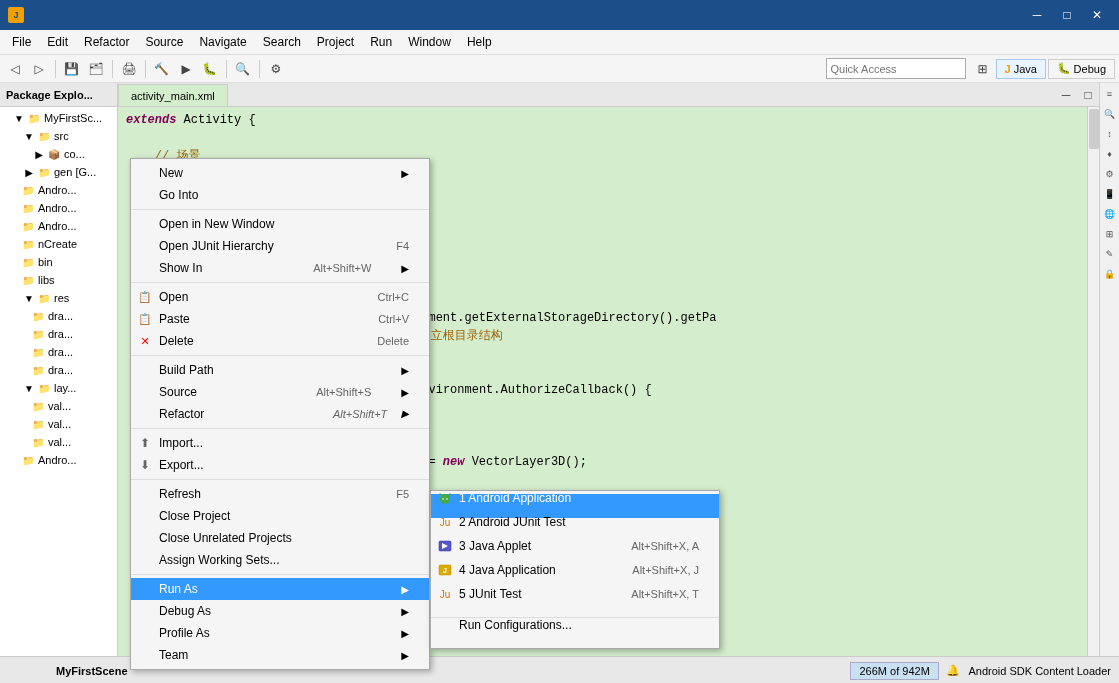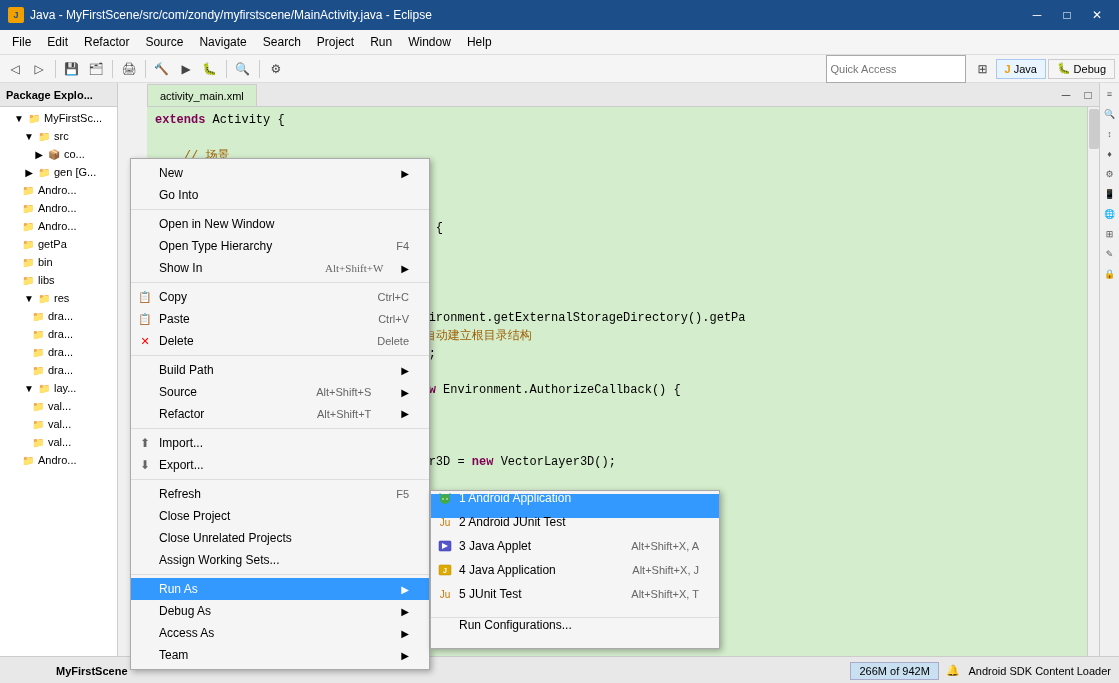--- a/index.html
+++ b/index.html
@@ -51,21 +51,21 @@
     }
     .tb-btn { width: 22px; height: 22px; border: none; background: transparent; cursor: pointer; display: flex; align-items: center; justify-content: center; font-size: 12px; color: #444; border-radius: 2px; }
     .tb-sep { width: 1px; height: 18px; background: #ccc; margin: 0 3px; }
     .quick-access-box {
       margin-left: auto;
       display: flex;
       align-items: center;
     }
     .quick-access-input {
       width: 140px;
-      height: 28px;
+      height: 21px;
       border: 1px solid #aaa;
       padding: 0 4px;
       font-size: 11px;
       background: white;
       color: #888;
     }
     .toolbar-right-btns { display: flex; align-items: center; gap: 2px; margin-left: 4px; }
     .java-btn {
       background: #e8f4ff;
       border: 1px solid #aac8ee;
@@ -129,21 +129,20 @@
     .pkg-icon { color: #5c8f00; }
 
     
     #editor-area {
       flex: 1;
       background: #d4edcc;
       display: flex;
       flex-direction: column;
       overflow: hidden;
       position: relative;
-      margin-left: 29px;
     }
     .editor-tab-bar {
       background: #e8e8e8;
       border-bottom: 1px solid #ccc;
       height: 24px;
       display: flex;
       align-items: flex-end;
     }
     .editor-tab {
       padding: 3px 12px;
@@ -160,21 +159,21 @@
       flex: 1;
       font-family: 'Courier New', monospace;
       font-size: 12px;
       padding: 4px 8px;
       overflow: hidden;
       background: #d4edcc;
       color: #000;
       line-height: 1.5;
     }
     .code-line { white-space: pre; }
-    .kw { color: #7f0055; font-weight: bold; }
+    .kw { color: #7f0055; font-weight: bold; font-style: italic; }
     .cm { color: #a16207; }
     .it { font-style: italic; }
 
     
     #right-panel {
       width: 20px;
       background: #f0f0f0;
       border-left: 1px solid #ccc;
       display: flex;
       flex-direction: column;
@@ -254,21 +253,20 @@
     .sub-icon { position: absolute; left: 6px; width: 16px; height: 16px; display: flex; align-items: center; justify-content: center; font-size: 10px; }
     .sub-shortcut { color: #666; margin-left: 20px; font-size: 11px; }
     .sub-sep { height: 1px; background: #ddd; margin: 3px 0; }
   </style>
 </head>
 <body>
 
 <div id="title-bar">
   <div class="title-left">
     <div class="title-icon">J</div>
-    <span>Java - MyFirstScene/src/com/zondy/myfirstscene/MainActivity.java - Eclipse</span>
   </div>
   <div class="win-controls">
     <button class="win-btn">─</button>
     <button class="win-btn">□</button>
     <button class="win-btn close">✕</button>
   </div>
 </div>
 
 <div id="menu-bar">
   <div class="menu-item">File</div>
@@ -350,21 +348,21 @@
       <div class="tree-item indent-2">
         <span class="tree-icon" style="color:#a0a0a0;">📁</span>
         <span>Andro...</span>
       </div>
       <div class="tree-item indent-2">
         <span class="tree-icon" style="color:#a0a0a0;">📁</span>
         <span>Andro...</span>
       </div>
       <div class="tree-item indent-2">
         <span class="tree-icon" style="color:#a0a0a0;">📁</span>
-        <span>getPa</span>
+        <span>nCreate</span>
       </div>
       <div class="tree-item indent-2">
         <span class="tree-icon" style="color:#a0a0a0;">📁</span>
         <span>bin</span>
       </div>
       <div class="tree-item indent-2">
         <span class="tree-icon" style="color:#a0a0a0;">📁</span>
         <span>libs</span>
       </div>
       <div class="tree-item indent-2">
@@ -475,34 +473,34 @@
     <span class="ctx-arrow">▶</span>
   </div>
   <div class="ctx-item">
     <span>Go Into</span>
   </div>
   <div class="ctx-sep"></div>
   <div class="ctx-item">
     <span>Open in New Window</span>
   </div>
   <div class="ctx-item">
-    <span>Open Type Hierarchy</span>
+    <span>Open JUnit Hierarchy</span>
     <span class="ctx-shortcut">F4</span>
   </div>
   <div class="ctx-item">
     <span>Show In</span>
-    <span style="display:flex; gap:8px; align-items:center;font-family:Liberation Serif, serif;">
+    <span style="display:flex; gap:20px; align-items:center;">
       <span class="ctx-shortcut">Alt+Shift+W</span>
       <span class="ctx-arrow">▶</span>
     </span>
   </div>
   <div class="ctx-sep"></div>
   <div class="ctx-item">
     <span class="ctx-icon">📋</span>
-    <span>Copy</span>
+    <span>Open</span>
     <span class="ctx-shortcut">Ctrl+C</span>
   </div>
   <div class="ctx-item">
     <span class="ctx-icon">📋</span>
     <span>Paste</span>
     <span class="ctx-shortcut">Ctrl+V</span>
   </div>
   <div class="ctx-item">
     <span class="ctx-icon" style="color:red;">✕</span>
     <span>Delete</span>
@@ -515,21 +513,21 @@
   </div>
   <div class="ctx-item">
     <span>Source</span>
     <span style="display:flex; gap:20px; align-items:center;">
       <span class="ctx-shortcut">Alt+Shift+S</span>
       <span class="ctx-arrow">▶</span>
     </span>
   </div>
   <div class="ctx-item">
     <span>Refactor</span>
-    <span style="display:flex; gap:20px; align-items:flex-start;">
+    <span style="display:flex; gap:4px; align-items:flex-start;font-style:italic;">
       <span class="ctx-shortcut">Alt+Shift+T</span>
       <span class="ctx-arrow">▶</span>
     </span>
   </div>
   <div class="ctx-sep"></div>
   <div class="ctx-item">
     <span class="ctx-icon" style="color:#666; font-size:12px;">⬆</span>
     <span>Import...</span>
   </div>
   <div class="ctx-item">
@@ -553,21 +551,21 @@
   <div class="ctx-sep"></div>
   <div class="ctx-item highlighted">
     <span>Run As</span>
     <span class="ctx-arrow">▶</span>
   </div>
   <div class="ctx-item">
     <span>Debug As</span>
     <span class="ctx-arrow">▶</span>
   </div>
   <div class="ctx-item">
-    <span>Access As</span>
+    <span>Profile As</span>
     <span class="ctx-arrow">▶</span>
   </div>
   <div class="ctx-item">
     <span>Team</span>
     <span class="ctx-arrow">▶</span>
   </div>
 
 </div>
 
 <div id="submenu-runas">

